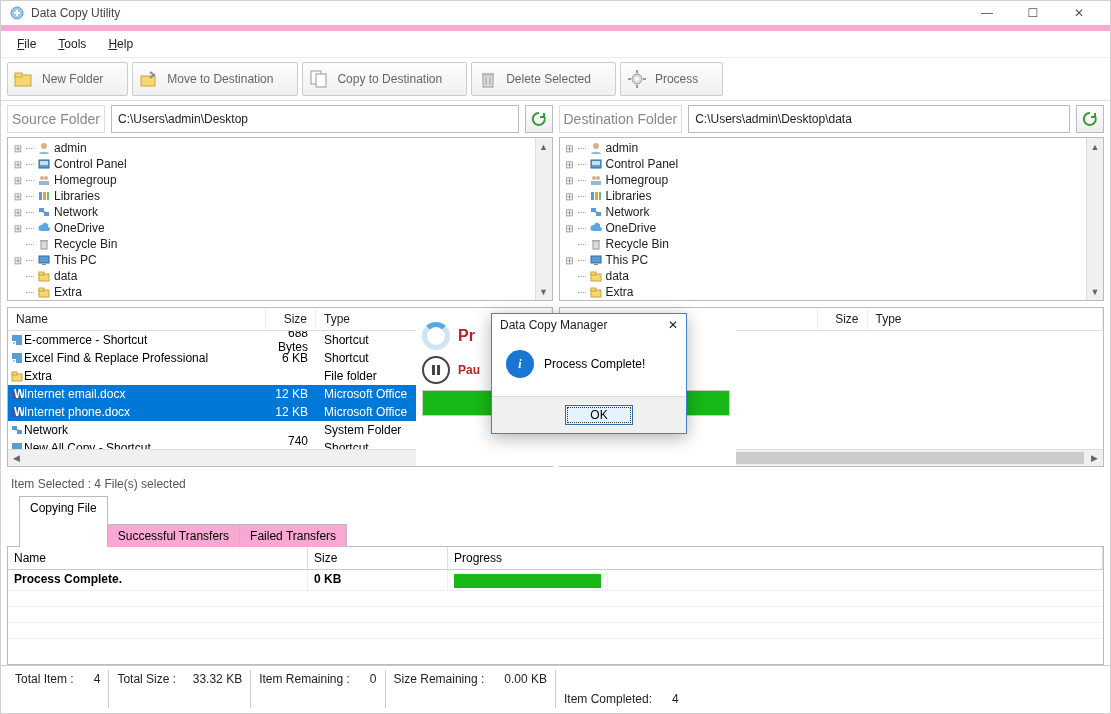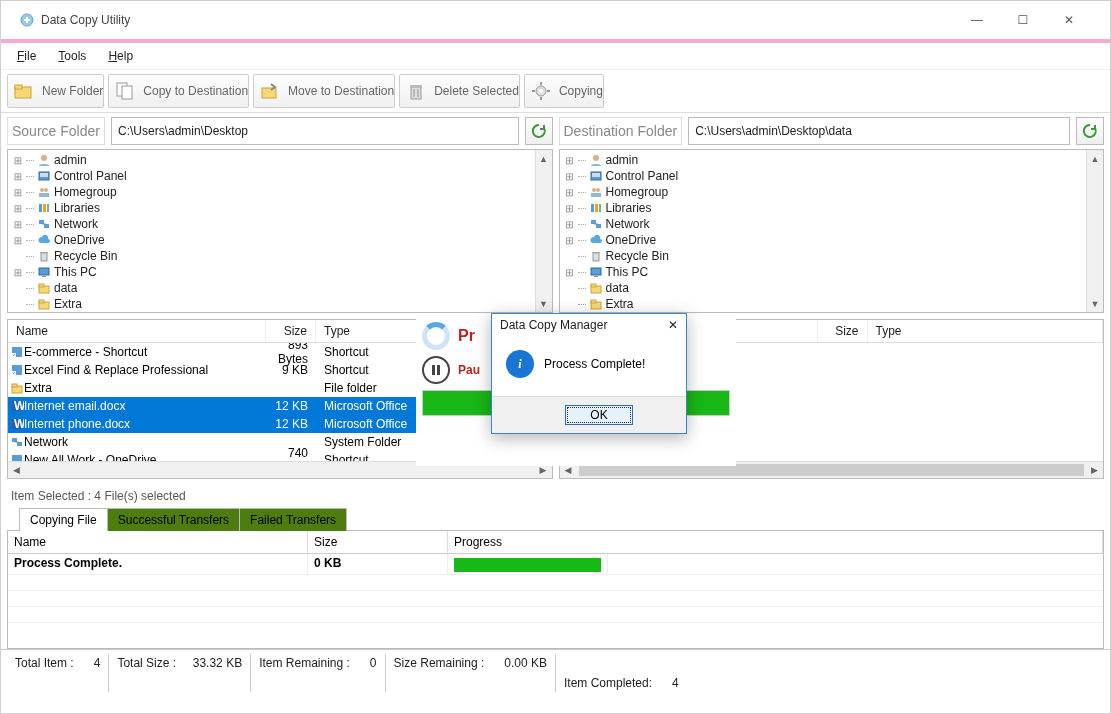--- a/index.html
+++ b/index.html
@@ -1,25 +1,25 @@
 <!DOCTYPE html>
 <html><head>
 <meta charset="utf-8">
 <style>
 * { box-sizing: border-box; margin: 0; padding: 0; font-family: "Segoe UI", Tahoma, sans-serif; font-size: 12px; }
 body { background: #fff; width: 1111px; height: 714px; overflow: hidden; position: relative; border:1px solid #d0d0d0;}
-.titlebar { height: 42px; display:flex; align-items:center; padding:0 18px; border-bottom:4px solid #f9a8d4;}
+.titlebar { height: 30px; display:flex; align-items:center; padding:0 8px; border-bottom:6px solid #f9a8d4;}
 .titlebar .icon { width:16px; height:16px; margin-right:6px;}
 .titlebar .title { color:#444; flex:1;}
 .winctrl { width:46px; height:30px; display:flex; align-items:center; justify-content:center; color:#555;}
 .menubar { display:flex; gap:2px; padding:2px 6px; }
 .menubar .menuitem { padding:4px 10px; color:#222;}
 .menubar .menuitem u{text-decoration:underline;}
 .toolbar { display:flex; gap:4px; padding:4px 6px; border-top:1px solid #eee; border-bottom:1px solid #ddd;}
-.tbtn { display:flex; align-items:center; gap:6px; padding:4px 0 4px 4px; border:1px solid #ccc; border-radius:2px; background:linear-gradient(#fdfdfd,#f0f0f0); color:#666;}
+.tbtn { display:flex; align-items:center; gap:6px; padding:4px 24px 4px 4px; border:1px solid #ccc; border-radius:2px; background:linear-gradient(#fdfdfd,#f0f0f0); color:#666;}
 .tbtn .ticon{width:24px;height:24px;display:flex;align-items:center;justify-content:center;}
 .paths { display:flex; gap:6px; padding:4px 6px;}
 .pathside{flex:1; display:flex; align-items:center; gap:6px;}
 .pathlabel{color:#888; padding:0 4px; min-width:98px; font-size:14px; border:1px solid #ddd; height:28px; display:flex; align-items:center;}
 .pathinput{flex:1; height:28px; border:1px solid #bbb; padding:2px 6px; display:flex; align-items:center; background:#fff;}
 .pathinput span{color:#222;}
 .refresh{width:28px;height:28px;border:1px solid #bbb;display:flex;align-items:center;justify-content:center;background:linear-gradient(#fdfdfd,#efefef);}
 .panes{display:flex; gap:6px; padding:0 6px;}
 .pane{flex:1; border:1px solid #bbb; height:164px; background:#fff; display:flex;}
 .tree{flex:1; overflow:auto; padding:2px 4px;}
@@ -40,21 +40,21 @@
 .list .row.sel{background:#0078d7;}
 .list .row.sel .c1 span,.list .row.sel .c2,.list .row.sel .c3{color:#fff;}
 .list .c2{text-align:right;padding-right:8px;}
 .list .hsbar{height:17px;border-top:1px solid #ddd;display:flex;align-items:center;background:#f0f0f0;}
 .list .hsbar .ha{width:17px;text-align:center;color:#666;font-size:9px;}
 .list .hsbar .htrack{flex:1;}
 .status1{padding:4px 10px; color:#555;}
 .tabs-area{padding:0 6px;}
 .tabsbar{display:flex; border-bottom:1px solid #bbb;padding-left:12px;}
 .tab{padding:4px 10px; border:1px solid #bbb; border-bottom:none; background:#fff; margin-right:-1px; position:relative;top:1px;}
-.tab.inactive{background:#4d7c0f;}
+.tab.inactive{background:#f9a8d4;margin-top:28px;}
 .tabpanel{border:1px solid #bbb;border-top:none;height:118px;background:#fff;}
 .cftable .cfhdr{display:flex;border-bottom:1px solid #ccc;}
 .cftable .cfhdr .cfcol{padding:4px 6px;border-right:1px solid #ddd;}
 .cftable .cfrow{display:flex;font-weight:bold;}
 .cftable .cfrow .cfcell{padding:2px 6px;border-right:1px solid #eee;}
 .progbar{height:14px;background:#18b816;margin-top:2px;}
 .cfgrid{border-top:1px solid #eee;}
 .bottom-status{display:flex;border-top:1px solid #ccc;padding:4px 6px;gap:0;}
 .bottom-status .cell{padding:2px 8px;color:#222;border-right:1px solid #ccc;}
 .bottom-status .cell:last-child{border-right:none;margin-top:20px;}
@@ -108,34 +108,34 @@
         <svg width="22" height="22">
           <rect x="2" y="7" width="16" height="11" fill="#f7d774" stroke="#caa43a"></rect>
           <rect x="2" y="5" width="7" height="4" fill="#f7d774" stroke="#caa43a"></rect>
         </svg>
       </span>
     <span>New Folder</span>
   </div>
   <div class="tbtn">
     <span class="ticon">
         <svg width="22" height="22">
+          <rect x="3" y="8" width="14" height="10" fill="#f7d774" stroke="#caa43a"></rect>
+          <path d="M12 4l4 3-4 3" fill="none" stroke="#888" stroke-width="2"></path>
+        </svg>
+      </span>
+    <span>Move to Destination</span>
+  </div>
+  <div class="tbtn">
+    <span class="ticon">
+        <svg width="22" height="22">
           <rect x="3" y="3" width="10" height="13" fill="#fff" stroke="#999"></rect>
           <rect x="8" y="6" width="10" height="13" fill="#fff" stroke="#999"></rect>
         </svg>
       </span>
     <span>Copy to Destination</span>
-  </div>
-  <div class="tbtn">
-    <span class="ticon">
-        <svg width="22" height="22">
-          <rect x="3" y="8" width="14" height="10" fill="#f7d774" stroke="#caa43a"></rect>
-          <path d="M12 4l4 3-4 3" fill="none" stroke="#888" stroke-width="2"></path>
-        </svg>
-      </span>
-    <span>Move to Destination</span>
   </div>
   <div class="tbtn">
     <span class="ticon">
         <svg width="22" height="22">
           <rect x="6" y="7" width="10" height="12" fill="#ddd" stroke="#999"></rect>
           <rect x="5" y="5" width="12" height="2" fill="#bbb"></rect>
           <line x1="9" y1="9" x2="9" y2="17" stroke="#999"></line>
           <line x1="13" y1="9" x2="13" y2="17" stroke="#999"></line>
         </svg>
       </span>
@@ -147,21 +147,21 @@
           <circle cx="11" cy="11" r="5" fill="#ddd" stroke="#999"></circle>
           <circle cx="11" cy="11" r="2" fill="#fff"></circle>
           <g stroke="#999" stroke-width="2">
             <line x1="11" y1="2" x2="11" y2="5"></line>
             <line x1="11" y1="17" x2="11" y2="20"></line>
             <line x1="2" y1="11" x2="5" y2="11"></line>
             <line x1="17" y1="11" x2="20" y2="11"></line>
           </g>
         </svg>
       </span>
-    <span>Copying</span>
+    <span>Process</span>
   </div>
 </div>
 
 <div class="paths">
   <div class="pathside">
     <div class="pathlabel">Source Folder</div>
     <div class="pathinput">
         <span>C:\Users\admin\Desktop</span>
       </div>
     <div class="refresh">
@@ -442,35 +442,35 @@
           <div class="c1" style="width:258px">
             <span class="ticon2">
               <svg width="14" height="14">
                 <rect x="2" y="2" width="10" height="10" fill="#5a9cd4"></rect>
                 <rect x="2" y="8" width="4" height="4" fill="#fff"></rect>
                 <path d="M3 11l2-2" stroke="#5a9cd4"></path>
               </svg>
             </span>
             <span>E-commerce - Shortcut</span>
           </div>
-          <div class="c2" style="width:50px">893 Bytes</div>
+          <div class="c2" style="width:50px">688 Bytes</div>
           <div class="c3" style="flex:1;padding-left:8px">Shortcut</div>
         </div>
         <div class="row">
           <div class="c1" style="width:258px">
             <span class="ticon2">
               <svg width="14" height="14">
                 <rect x="2" y="2" width="10" height="10" fill="#5a9cd4"></rect>
                 <rect x="2" y="8" width="4" height="4" fill="#fff"></rect>
                 <path d="M3 11l2-2" stroke="#5a9cd4"></path>
               </svg>
             </span>
             <span>Excel Find &amp; Replace Professional</span>
           </div>
-          <div class="c2" style="width:50px">9 KB</div>
+          <div class="c2" style="width:50px">6 KB</div>
           <div class="c3" style="flex:1;padding-left:8px">Shortcut</div>
         </div>
         <div class="row">
           <div class="c1" style="width:258px">
             <span class="ticon2">
               <svg width="14" height="14">
                 <rect x="2" y="5" width="10" height="7" fill="#f7d774" stroke="#caa43a"></rect>
                 <rect x="2" y="3" width="5" height="3" fill="#f7d774" stroke="#caa43a"></rect>
               </svg>
             </span>
@@ -521,21 +521,21 @@
         </div>
         <div class="row">
           <div class="c1" style="width:258px">
             <span class="ticon2">
               <svg width="14" height="14">
                 <rect x="2" y="2" width="10" height="10" fill="#5a9cd4"></rect>
                 <rect x="2" y="8" width="4" height="4" fill="#fff"></rect>
                 <path d="M3 11l2-2" stroke="#5a9cd4"></path>
               </svg>
             </span>
-            <span>New All Work - OneDrive</span>
+            <span>New All Copy - Shortcut</span>
           </div>
           <div class="c2" style="width:50px">740 Bytes</div>
           <div class="c3" style="flex:1;padding-left:8px">Shortcut</div>
         </div>
       </div>
     <div class="hsbar">
         <div class="ha">◀</div>
         <div class="htrack"></div>
         <div class="ha">▶</div>
       </div>

